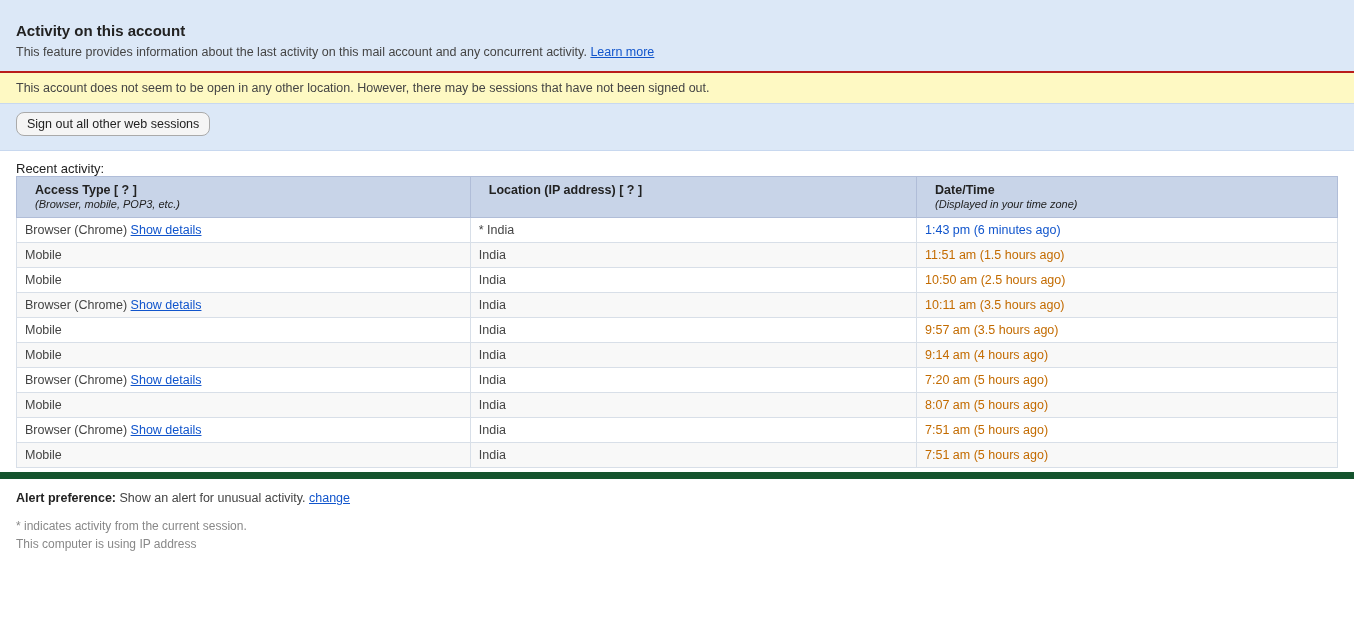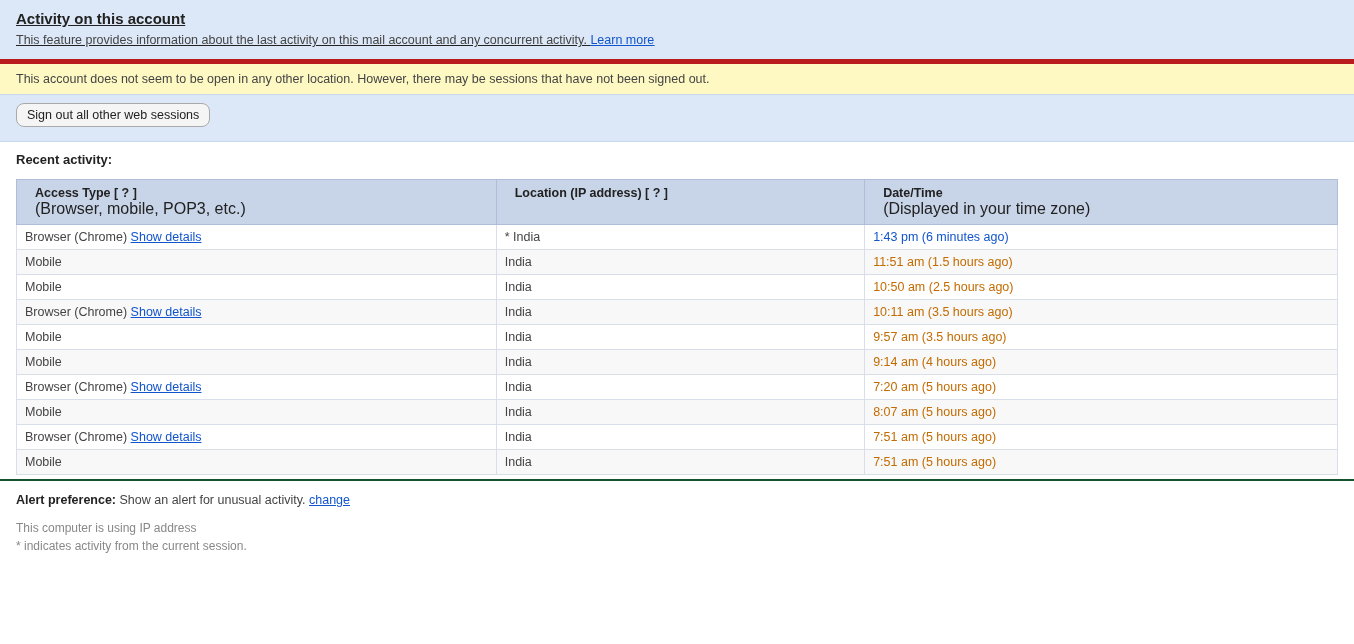--- a/index.html
+++ b/index.html
@@ -9,23 +9,22 @@
       background: #fff;
       color: #222;
     }
     .page-wrapper {
       width: 1354px;
       min-height: 644px;
       background: #fff;
     }
     .header-section {
       background: #dce8f7;
-      padding: 10px 16px 12px 16px;
-      border-bottom: 5px solid #b91c1c;
-      text-decoration: underline;
+      padding: 22px 16px 12px 16px;
+      border-bottom: 2px solid #b91c1c;
     }
     .header-title {
       font-size: 15px;
       font-weight: bold;
       color: #222;
       margin-bottom: 6px;
     }
     .header-desc {
       font-size: 12.5px;
       color: #444;
@@ -53,23 +52,23 @@
       font-size: 12.5px;
       color: #222;
       cursor: pointer;
       border-radius: 8px;
     }
     .recent-section {
       padding: 10px 16px 0 16px;
     }
     .recent-label {
       font-size: 13px;
-      font-weight: bold;
-      color: #222;
-      margin-bottom: 12px;
+      font-weight: normal;
+      color: #222;
+      margin-bottom: 0;
     }
     .activity-table {
       width: 100%;
       border-collapse: collapse;
       border: 1px solid #c8d4e8;
       font-size: 12.5px;
     }
     .activity-table th {
       background: #c8d4e8;
       text-align: left;
@@ -99,42 +98,43 @@
     .time-text {
       color: #c36b00;
     }
     .current-time {
       color: #1155cc;
     }
     .alert-section {
       padding: 12px 16px 8px 16px;
       font-size: 12.5px;
       color: #444;
-      border-top: 2px solid #14532d;
+      border-top: 7px solid #14532d;
       margin-top: 4px;
     }
     .alert-section a {
       color: #1155cc;
       text-decoration: underline;
     }
     .alert-section strong {
       font-weight: bold;
       color: #222;
     }
     .footnotes {
       padding: 6px 16px 16px 16px;
       font-size: 12px;
       color: #888;
     }
     .footnotes p {
       margin-bottom: 4px;
     }
     .th-sub {
       font-weight: normal;
-      font-size: 16px;
+      font-size: 11px;
+      font-style: italic;
     }
   </style>
 </head>
 <body>
 
 <div class="page-wrapper">
 
   <div class="header-section">
     <div class="header-title">Activity on this account</div>
     <div class="header-desc">
@@ -225,17 +225,17 @@
     </table>
   </div>
 
   <div class="alert-section">
     <strong>Alert preference:</strong>
     <span>Show an alert for unusual activity.</span>
     <a href="#">change</a>
   </div>
 
   <div class="footnotes">
+    <p>* indicates activity from the current session.</p>
     <p>This computer is using IP address</p>
-    <p>* indicates activity from the current session.</p>
   </div>
 
 </div>
 
 </body></html>

